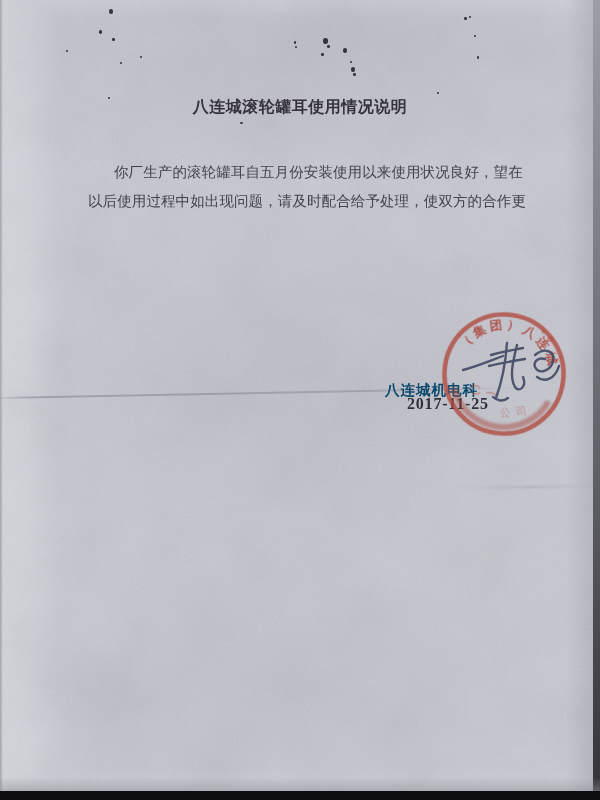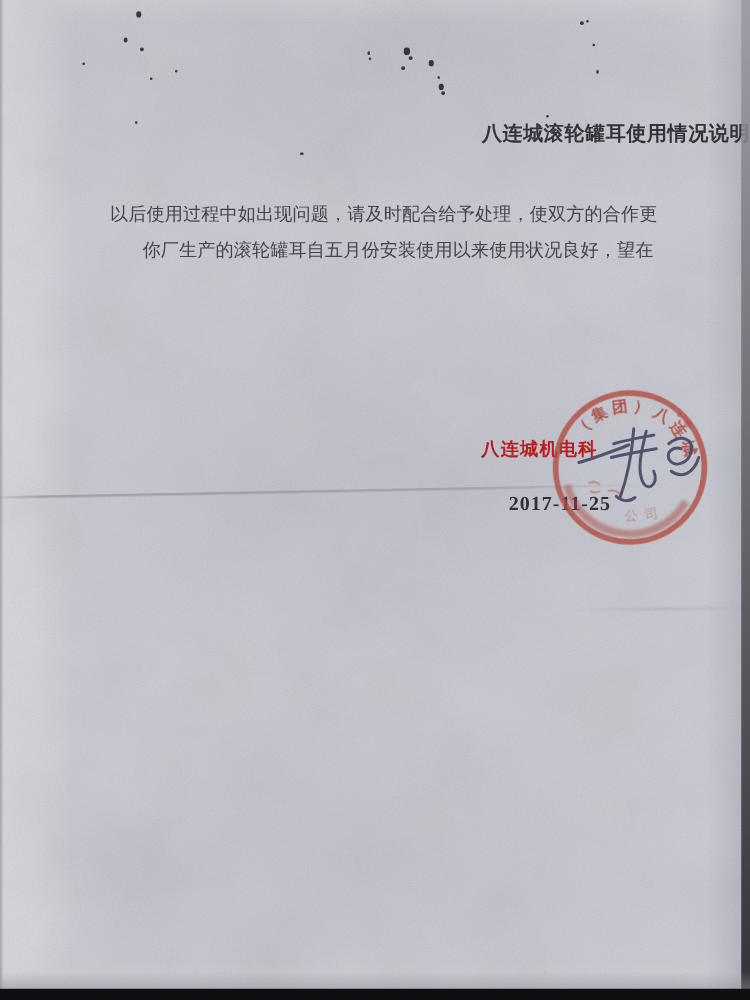--- a/index.html
+++ b/index.html
@@ -43,32 +43,32 @@
     position:absolute;left:-10px;top:392px;width:540px;height:2px;
     background:linear-gradient(90deg,rgba(0,0,0,0),rgba(98,98,112,.38) 8%,rgba(98,98,112,.30) 70%,rgba(0,0,0,0));
     transform:rotate(-1.1deg);filter:blur(.6px);
   }
   .crease2{
     position:absolute;left:455px;top:486px;width:150px;height:2px;
     background:linear-gradient(90deg,rgba(0,0,0,0),rgba(100,100,112,.22),rgba(0,0,0,0));
     transform:rotate(-.6deg);filter:blur(.8px);
   }
   #title{
-    position:absolute;left:0;top:97px;width:600px;text-align:right;
+    position:absolute;left:0;top:97px;width:600px;text-align:center;
     font-size:16px;font-weight:bold;color:#34333b;letter-spacing:.5px;
   }
   #body{
     position:absolute;left:88px;top:158px;width:424px;
     font-size:14.5px;color:#43434c;letter-spacing:.1px;
   }
   #body .line{height:29px;line-height:29px;white-space:nowrap;}
   #body .line.indent{padding-left:26px;}
   #signer{
-    position:absolute;left:385px;top:350px;
-    font-size:14.5px;font-weight:600;color:#b91c1c;letter-spacing:1px;
+    position:absolute;left:385px;top:381px;
+    font-size:14.5px;font-weight:600;color:#0c4a6e;letter-spacing:1px;
   }
   #date{
     position:absolute;left:407px;top:395px;
     font-family:"Liberation Serif","DejaVu Serif",serif;
     font-size:16px;font-weight:bold;color:#30303a;letter-spacing:.8px;
   }
   #stamp{position:absolute;left:433px;top:303px;}
   .speck{position:absolute;background:#1d1d22;border-radius:45%;opacity:.85;}
   #grain-svg{position:absolute;inset:0;pointer-events:none;}
 </style>
@@ -122,22 +122,22 @@
       <div class="speck" style="left: 474px; top: 35px; width: 2px; height: 2px;"></div>
       <div class="speck" style="left: 477px; top: 56px; width: 2px; height: 3px;"></div>
       <div class="speck" style="left: 108px; top: 97px; width: 2px; height: 2px;"></div>
       <div class="speck" style="left: 240px; top: 122px; width: 3px; height: 2px;"></div>
       <div class="speck" style="left: 437px; top: 92px; width: 2px; height: 2px;"></div>
     </div>
 
   <div id="title">八连城滚轮罐耳使用情况说明</div>
 
   <div id="body">
+    <div class="line indent">你厂生产的滚轮罐耳自五月份安装使用以来使用状况良好，望在</div>
     <div class="line">以后使用过程中如出现问题，请及时配合给予处理，使双方的合作更</div>
-    <div class="line indent">你厂生产的滚轮罐耳自五月份安装使用以来使用状况良好，望在</div>
   </div>
 
   <div id="signer">八连城机电科</div>
   <div id="date">2017-11-25</div>
 
   <svg id="stamp" width="148" height="142" viewBox="0 0 148 142" aria-hidden="true">
     <defs>
       <filter id="inkblur">
           <feGaussianBlur stdDeviation="0.55"></feGaussianBlur>
         </filter>

